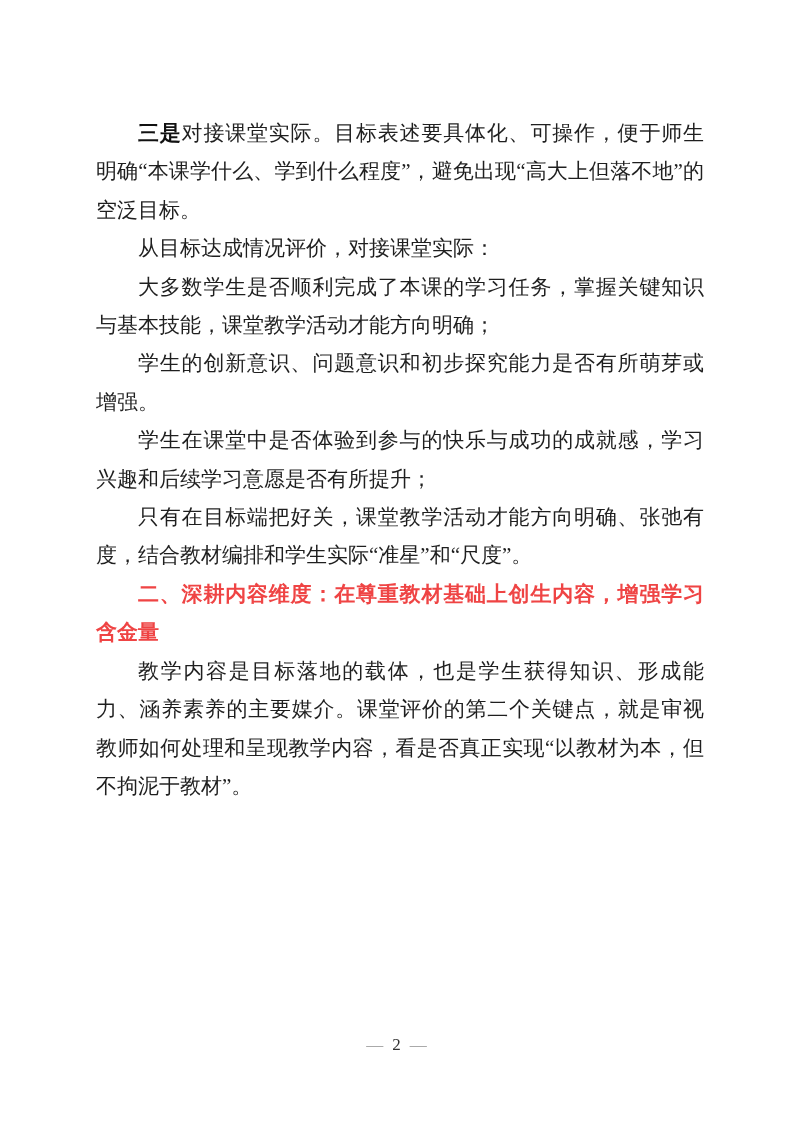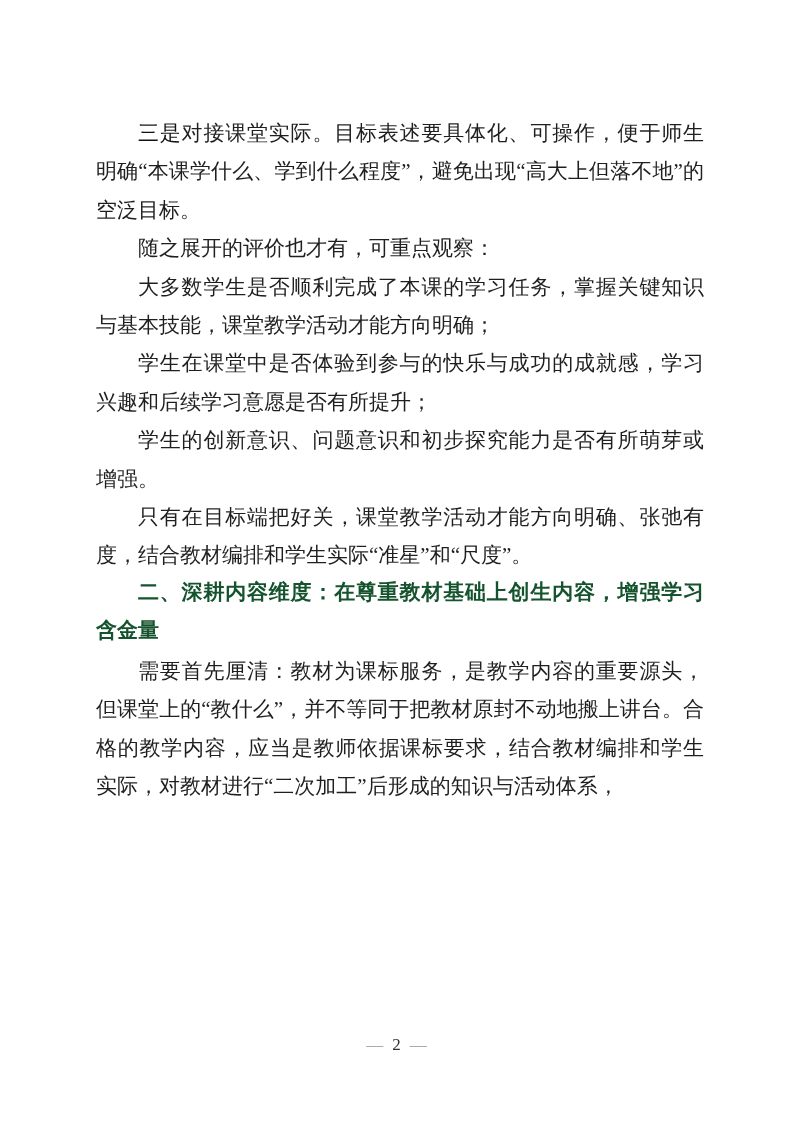--- a/index.html
+++ b/index.html
@@ -29,32 +29,32 @@
       color: #1f1f1f;
     }
     p.body {
       margin: 0;
       padding: 0;
       text-indent: 2em;
       word-break: normal;
       overflow-wrap: break-word;
     }
     p.body .lead {
-      font-weight: 400;
+      font-weight: 700;
       color: #111111;
     }
     h2.heading {
       margin: 0;
       padding: 0;
       text-indent: 2em;
       font-size: 21px;
       line-height: 38.4px;
       font-weight: 700;
-      font-family: Liberation Mono, monospace;
-      color: #14532d;
+      font-family: Liberation Serif, serif;
+      color: #ef4444;
       text-align: justify;
     }
     .footer {
       position: absolute;
       left: 0;
       right: 0;
       top: 1034px;
       text-align: center;
       font-family: "Liberation Serif", "DejaVu Serif", serif;
       font-size: 17px;
@@ -69,32 +69,32 @@
     }
   </style>
 </head>
 <body>
 
 <div class="page">
   <main class="content">
 
     <p class="body"><span class="lead">三是</span><span>对接课堂实际。目标表述要具体化、可操作，便于师生明确“本课学什么、学到什么程度”，避免出现“高大上但落不地”的空泛目标。</span></p>
 
-    <p class="body"><span>随之展开的评价也才有，可重点观察：</span></p>
+    <p class="body"><span>从目标达成情况评价，对接课堂实际：</span></p>
 
     <p class="body"><span>大多数学生是否顺利完成了本课的学习任务，掌握关键知识与基本技能，课堂教学活动才能方向明确；</span></p>
 
 
+    <p class="body"><span>学生的创新意识、问题意识和初步探究能力是否有所萌芽或增强。</span></p>
+
     <p class="body"><span>学生在课堂中是否体验到参与的快乐与成功的成就感，学习兴趣和后续学习意愿是否有所提升；</span></p>
-
-    <p class="body"><span>学生的创新意识、问题意识和初步探究能力是否有所萌芽或增强。</span></p>
 
     <p class="body"><span>只有在目标端把好关，课堂教学活动才能方向明确、张弛有度，结合教材编排和学生实际“准星”和“尺度”。</span></p>
 
     <h2 class="heading"><span>二、深耕内容维度：在尊重教材基础上创生内容，增强学习含金量</span></h2>
 
+    <p class="body"><span>教学内容是目标落地的载体，也是学生获得知识、形成能力、涵养素养的主要媒介。课堂评价的第二个关键点，就是审视教师如何处理和呈现教学内容，看是否真正实现“以教材为本，但不拘泥于教材”。</span></p>
 
-    <p class="body"><span>需要首先厘清：教材为课标服务，是教学内容的重要源头，但课堂上的“教什么”，并不等同于把教材原封不动地搬上讲台。合格的教学内容，应当是教师依据课标要求，结合教材编排和学生实际，对教材进行“二次加工”后形成的知识与活动体系，</span></p>
 
   </main>
 
   <footer class="footer"><span class="dash">—</span><span class="num">2</span><span class="dash">—</span></footer>
 </div>
 
 </body></html>

